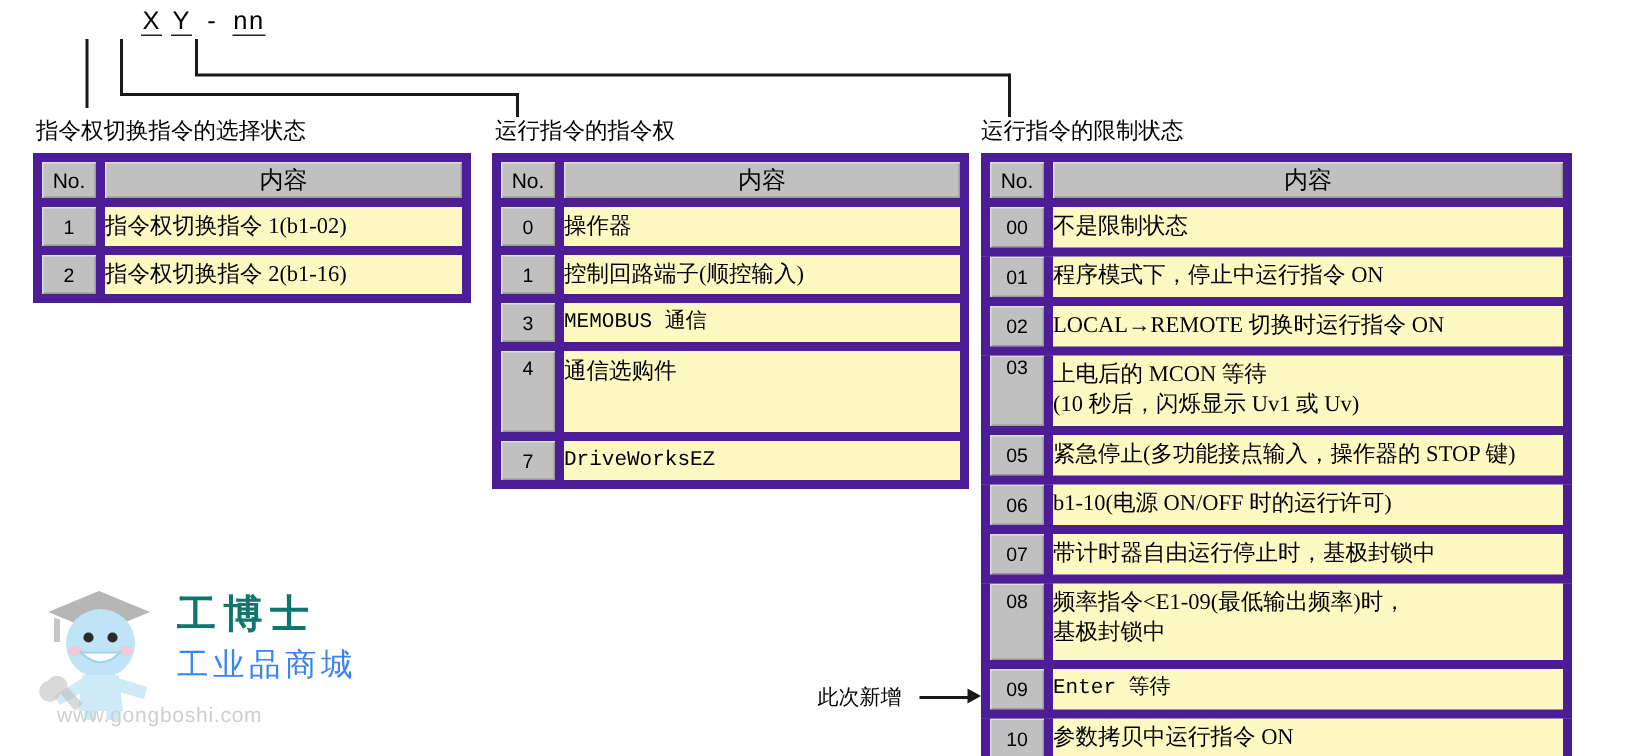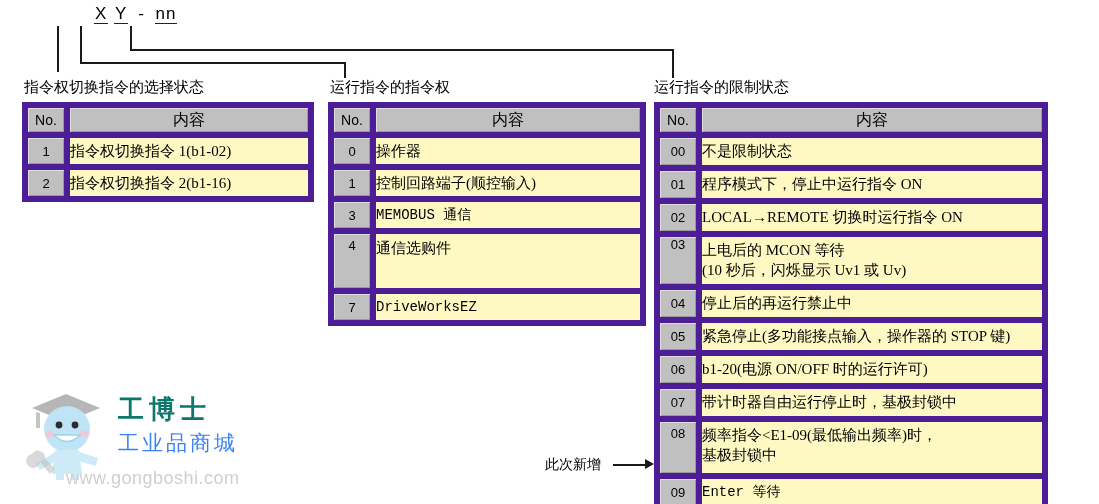--- a/index.html
+++ b/index.html
@@ -95,24 +95,23 @@
   
   .wm{position:absolute;left:18px;top:382px;width:230px;height:112px;}
   .wm-text{
     position:absolute;left:100px;top:10px;
     font-family:"Liberation Serif", serif;
   }
   .wm-t1{font-size:26px;color:#0f766e;letter-spacing:5px;font-weight:bold;}
   .wm-t2{font-size:21px;color:#3b82f6;letter-spacing:3px;margin-top:2px;}
   .wm-url{
     position:absolute;left:20px;top:86px;
-    font-size:18px;color:#cfcfcf;
+    font-size:14px;color:#cfcfcf;
     font-family:"Liberation Sans", sans-serif;
     letter-spacing:0.5px;
-    margin-left:28px;
   }
 </style>
 </head>
 <body>
 
 <div class="page">
 
   <div class="code-label">
     <span class="seg">X</span>
     <span class="seg">Y</span>
@@ -209,30 +208,26 @@
     <tr>
       <td class="numcell" style="height:27px;">02</td>
       <td class="txtcell">LOCAL→REMOTE 切换时运行指令 ON</td>
     </tr>
     <tr>
       <td class="numcell" style="height:47px;vertical-align:top;padding-top:0;">03</td>
       <td class="txtcell" style="vertical-align:top;padding-top:3px;">上电后的 MCON 等待
 (10 秒后，闪烁显示 Uv1 或 Uv)</td>
     </tr>
     <tr>
-      <td class="numcell" style="height:27px;">04</td>
-      <td class="txtcell">停止后的再运行禁止中</td>
-    </tr>
-    <tr>
       <td class="numcell" style="height:27px;">05</td>
       <td class="txtcell">紧急停止(多功能接点输入，操作器的 STOP 键)</td>
     </tr>
     <tr>
       <td class="numcell" style="height:27px;">06</td>
-      <td class="txtcell">b1-20(电源 ON/OFF 时的运行许可)</td>
+      <td class="txtcell">b1-10(电源 ON/OFF 时的运行许可)</td>
     </tr>
     <tr>
       <td class="numcell" style="height:27px;">07</td>
       <td class="txtcell">带计时器自由运行停止时，基极封锁中</td>
     </tr>
     <tr>
       <td class="numcell" style="height:47px;vertical-align:top;padding-top:4px;">08</td>
       <td class="txtcell" style="vertical-align:top;padding-top:3px;">频率指令&lt;E1-09(最低输出频率)时，
 基极封锁中</td>
     </tr>

